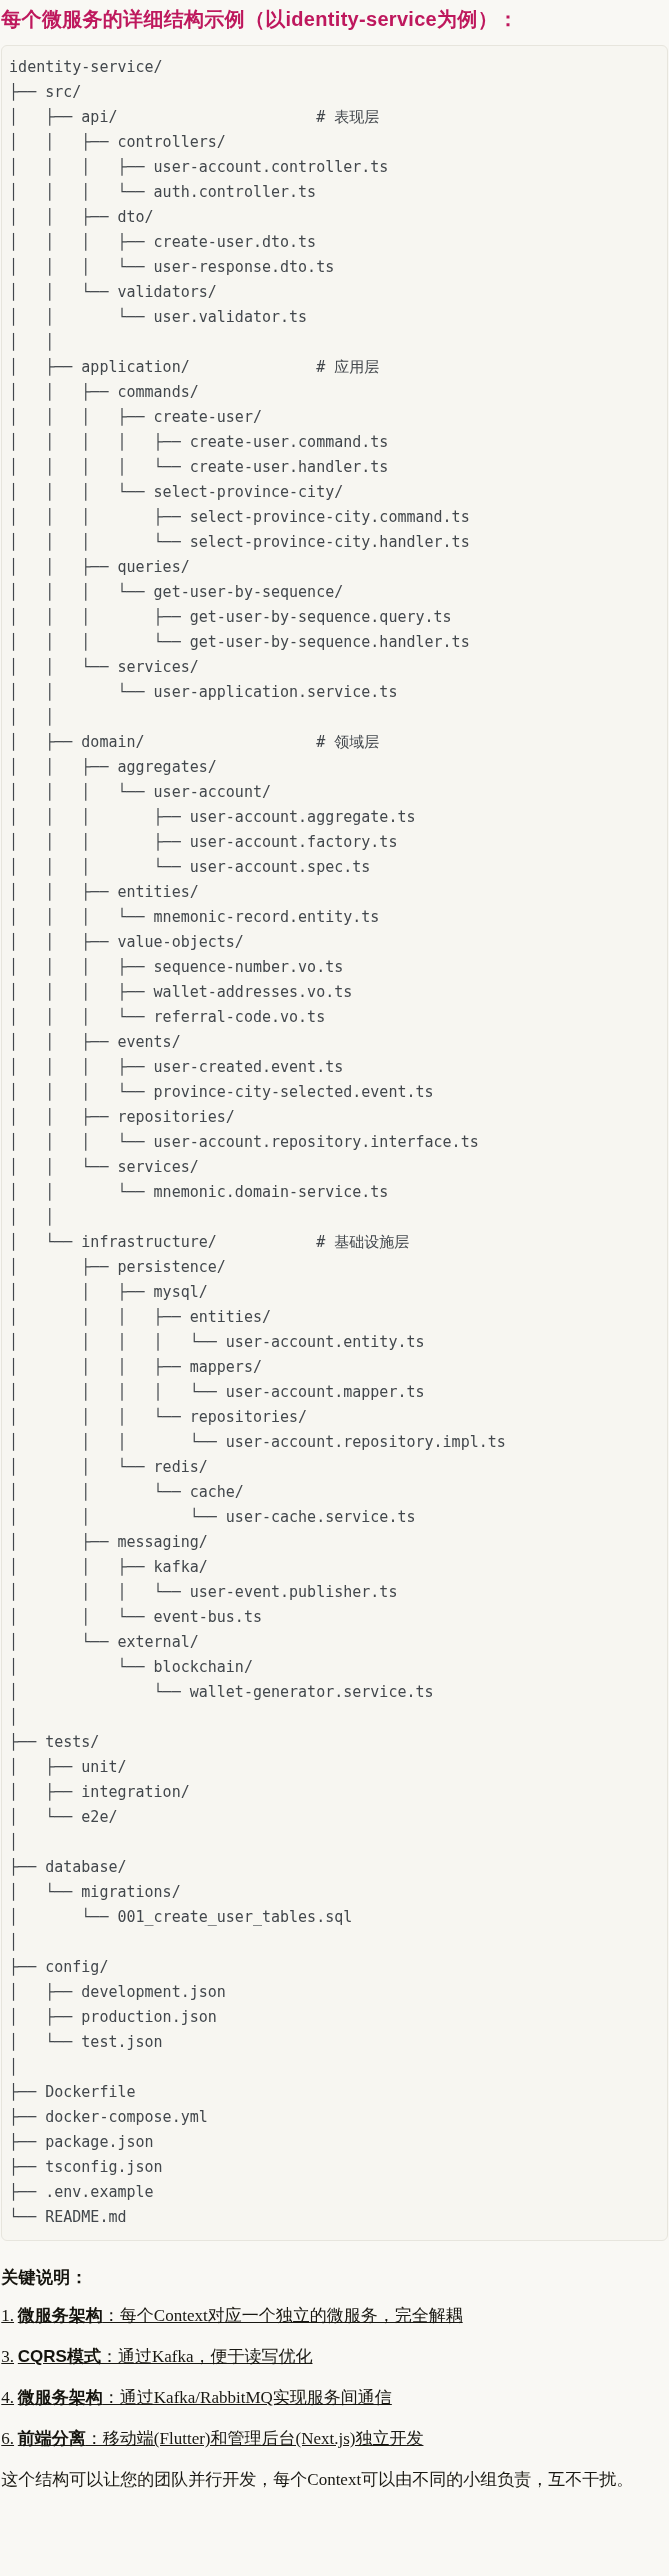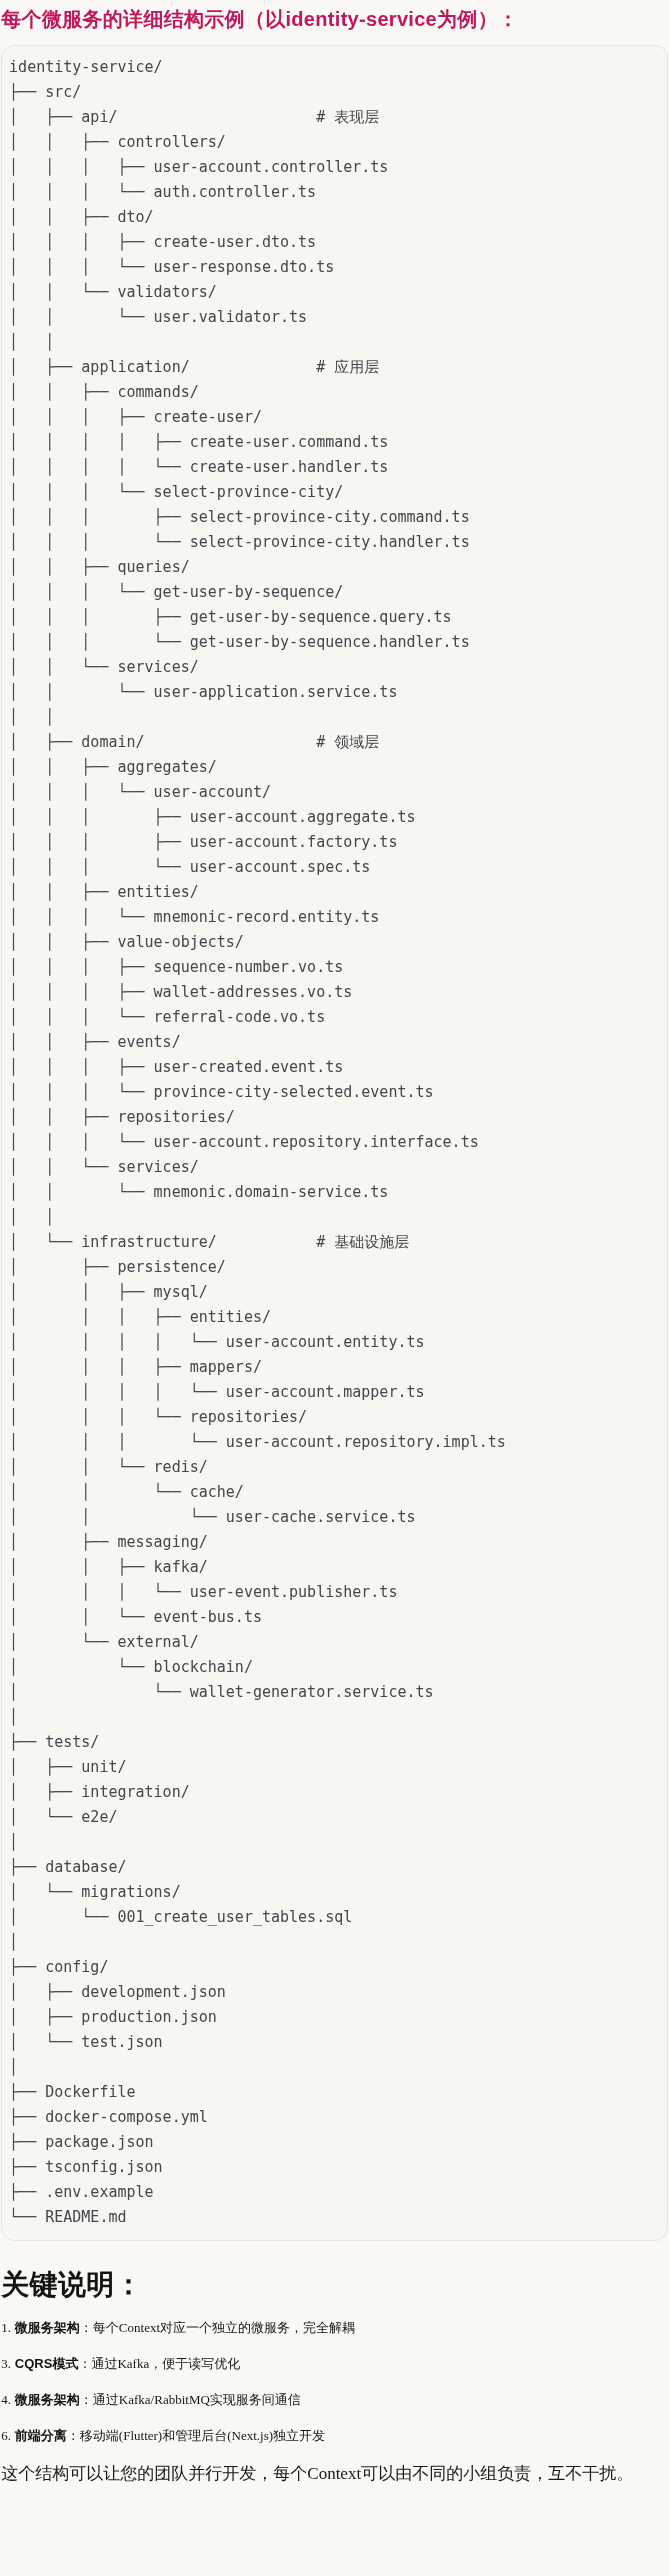--- a/index.html
+++ b/index.html
@@ -20,49 +20,50 @@
     font-size: 20px;
     line-height: 1.3;
     color: #be185d;
     margin: 1.3px 1.3px 12.5px 1.3px;
     letter-spacing: 0.3px;
   }
   .code-block {
     margin: 0 0.6px;
     background: #f7f6f1;
     border: 0.6px solid #e7e5dd;
-    border-radius: 13px;
+    border-radius: 6px;
     box-sizing: border-box;
   }
   .code-block pre {
     margin: 0;
     padding: 9.4px 7.5px;
     font-family: "DejaVu Sans Mono", "Liberation Mono", monospace;
     font-size: 15px;
     line-height: 25px;
     color: #42474c;
     white-space: pre;
     overflow: hidden;
   }
   .notes-heading {
     font-family: "Liberation Sans", sans-serif;
     font-weight: 700;
-    font-size: 28px;
+    font-size: 17px;
     color: #15140e;
     margin: 25px 1.3px 16.3px 1.3px;
     letter-spacing: 0.3px;
   }
   ol.notes-list {
     list-style: none;
     margin: 0;
     padding: 0;
     font-family: "Liberation Serif", serif;
-    font-size: 13px;
+    font-size: 17px;
     line-height: 1.3;
     color: #191812;
+    text-decoration: underline;
   }
   ol.notes-list li {
     margin: 0 1.3px 19px 1.3px;
   }
   .note-num {
     margin-right: 3.8px;
   }
   .note-term {
     font-family: "Liberation Sans", sans-serif;
     font-weight: 700;

